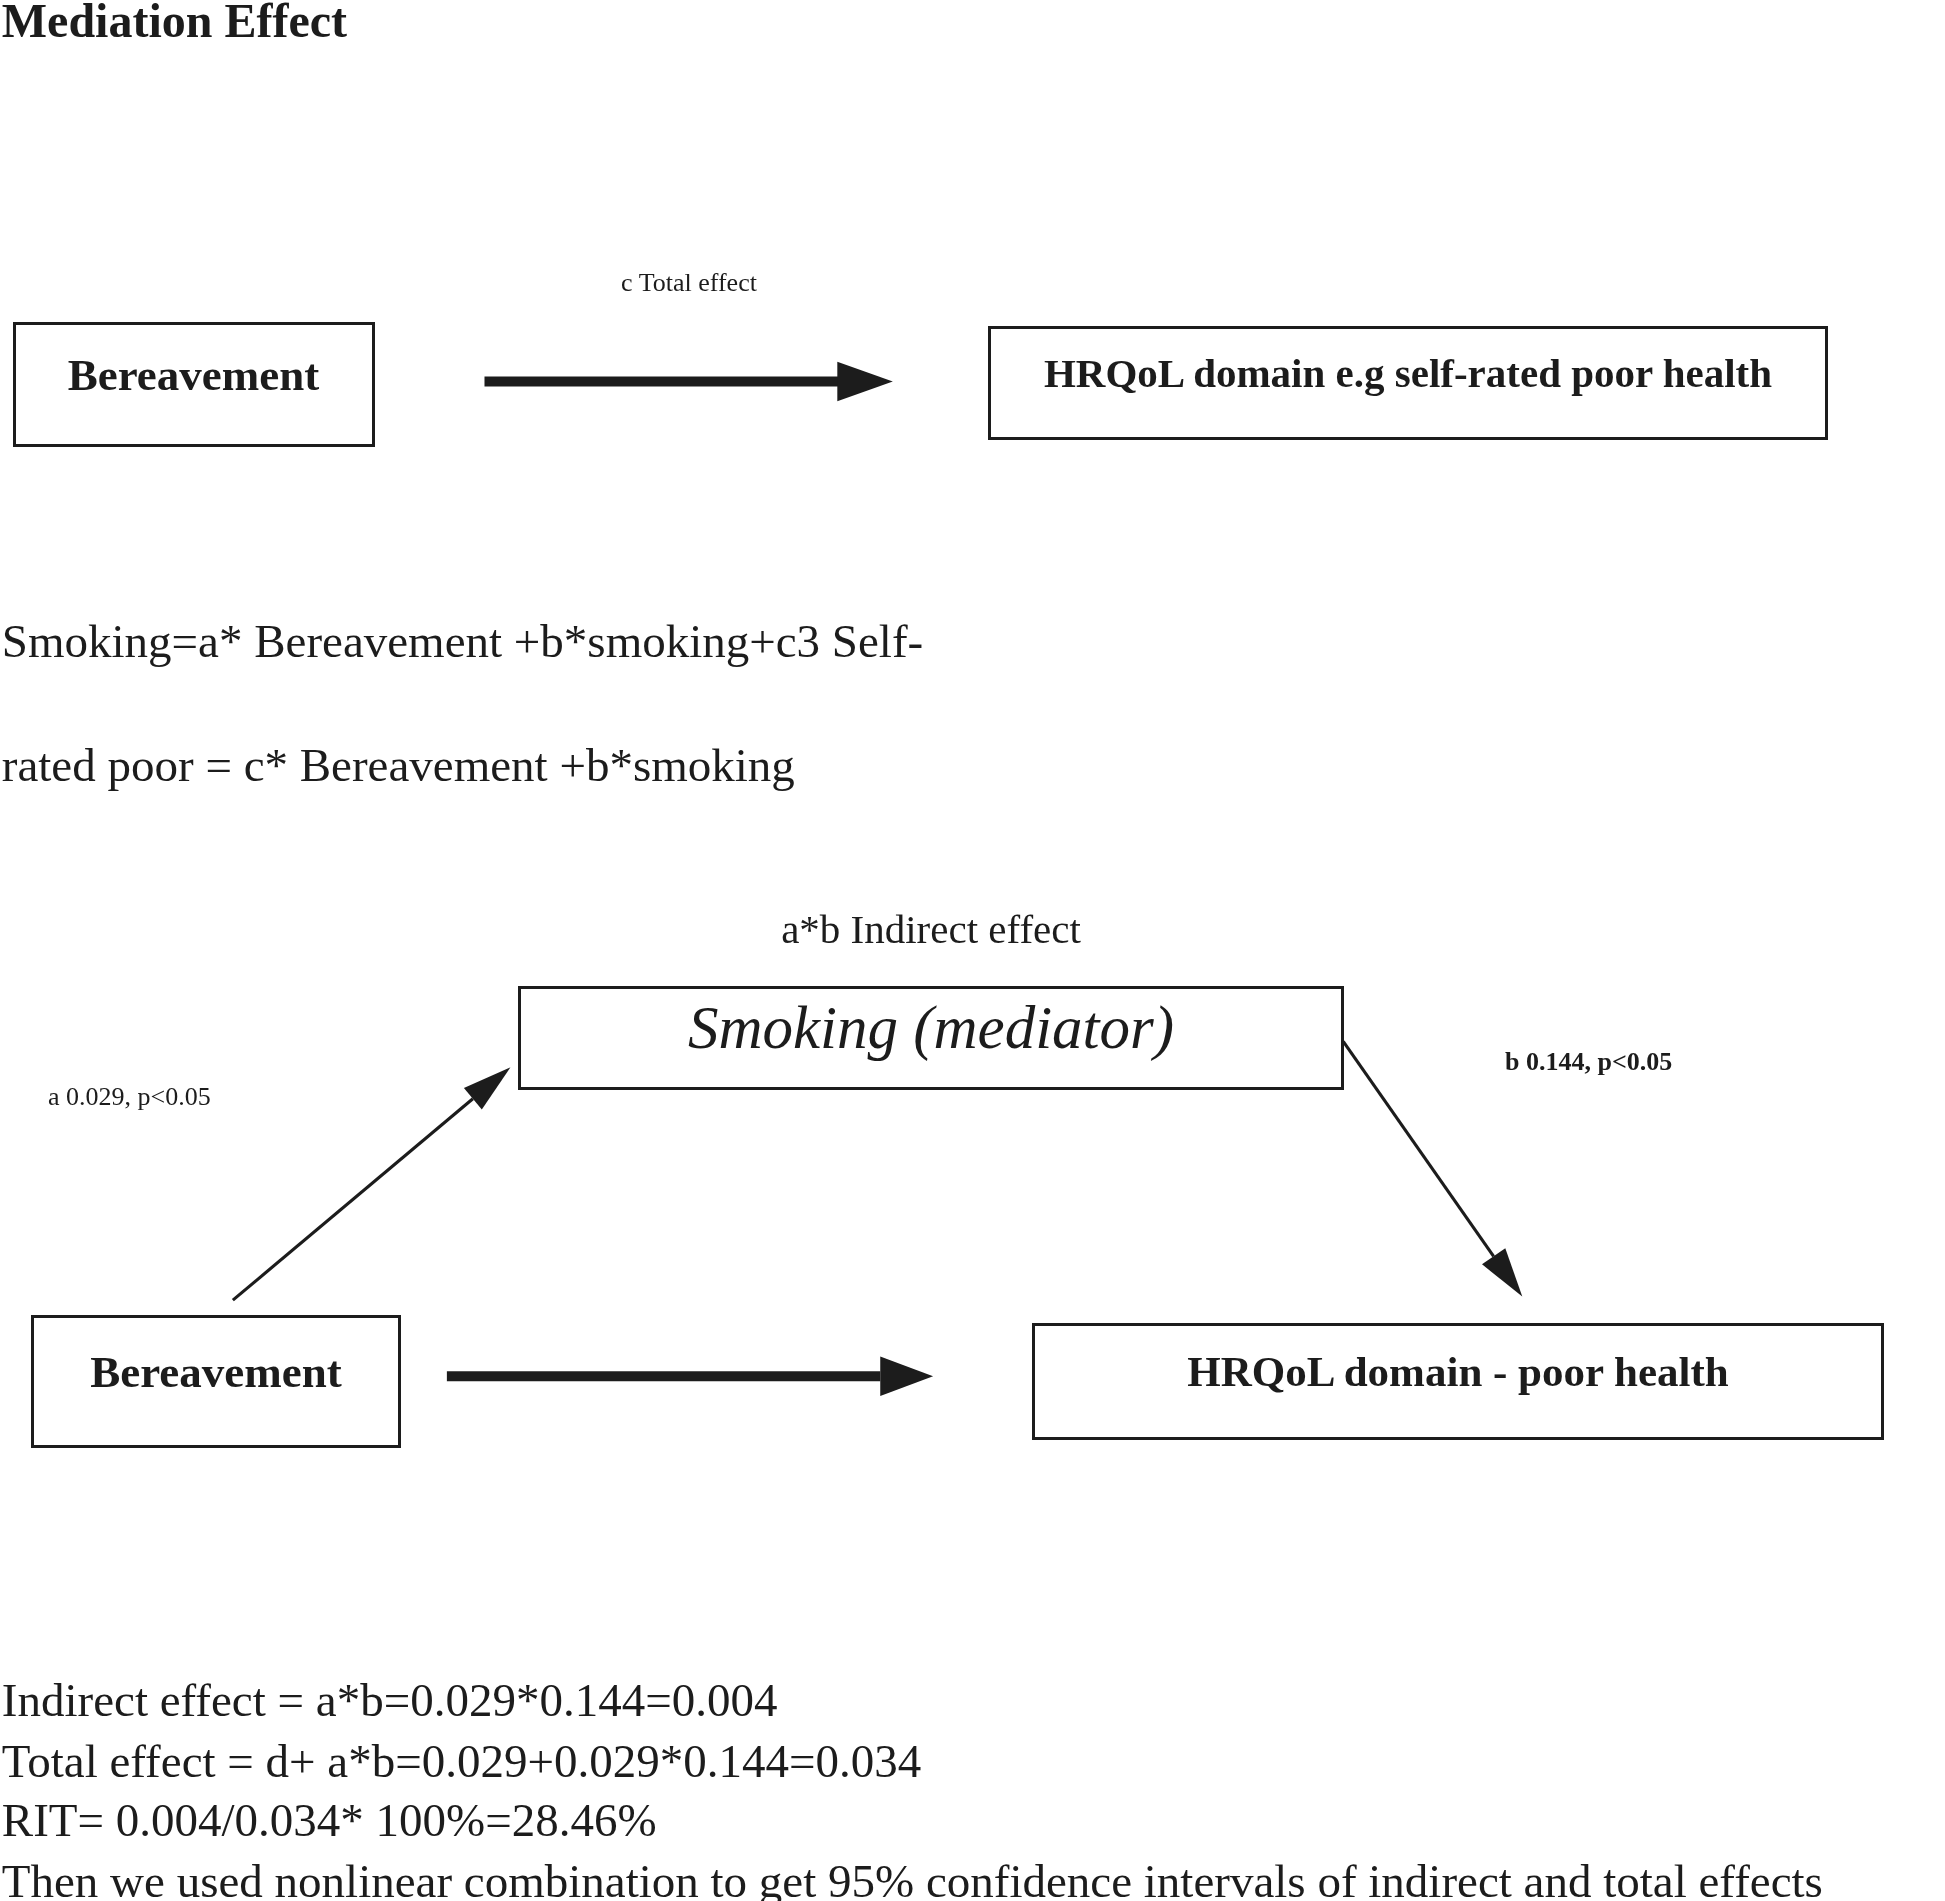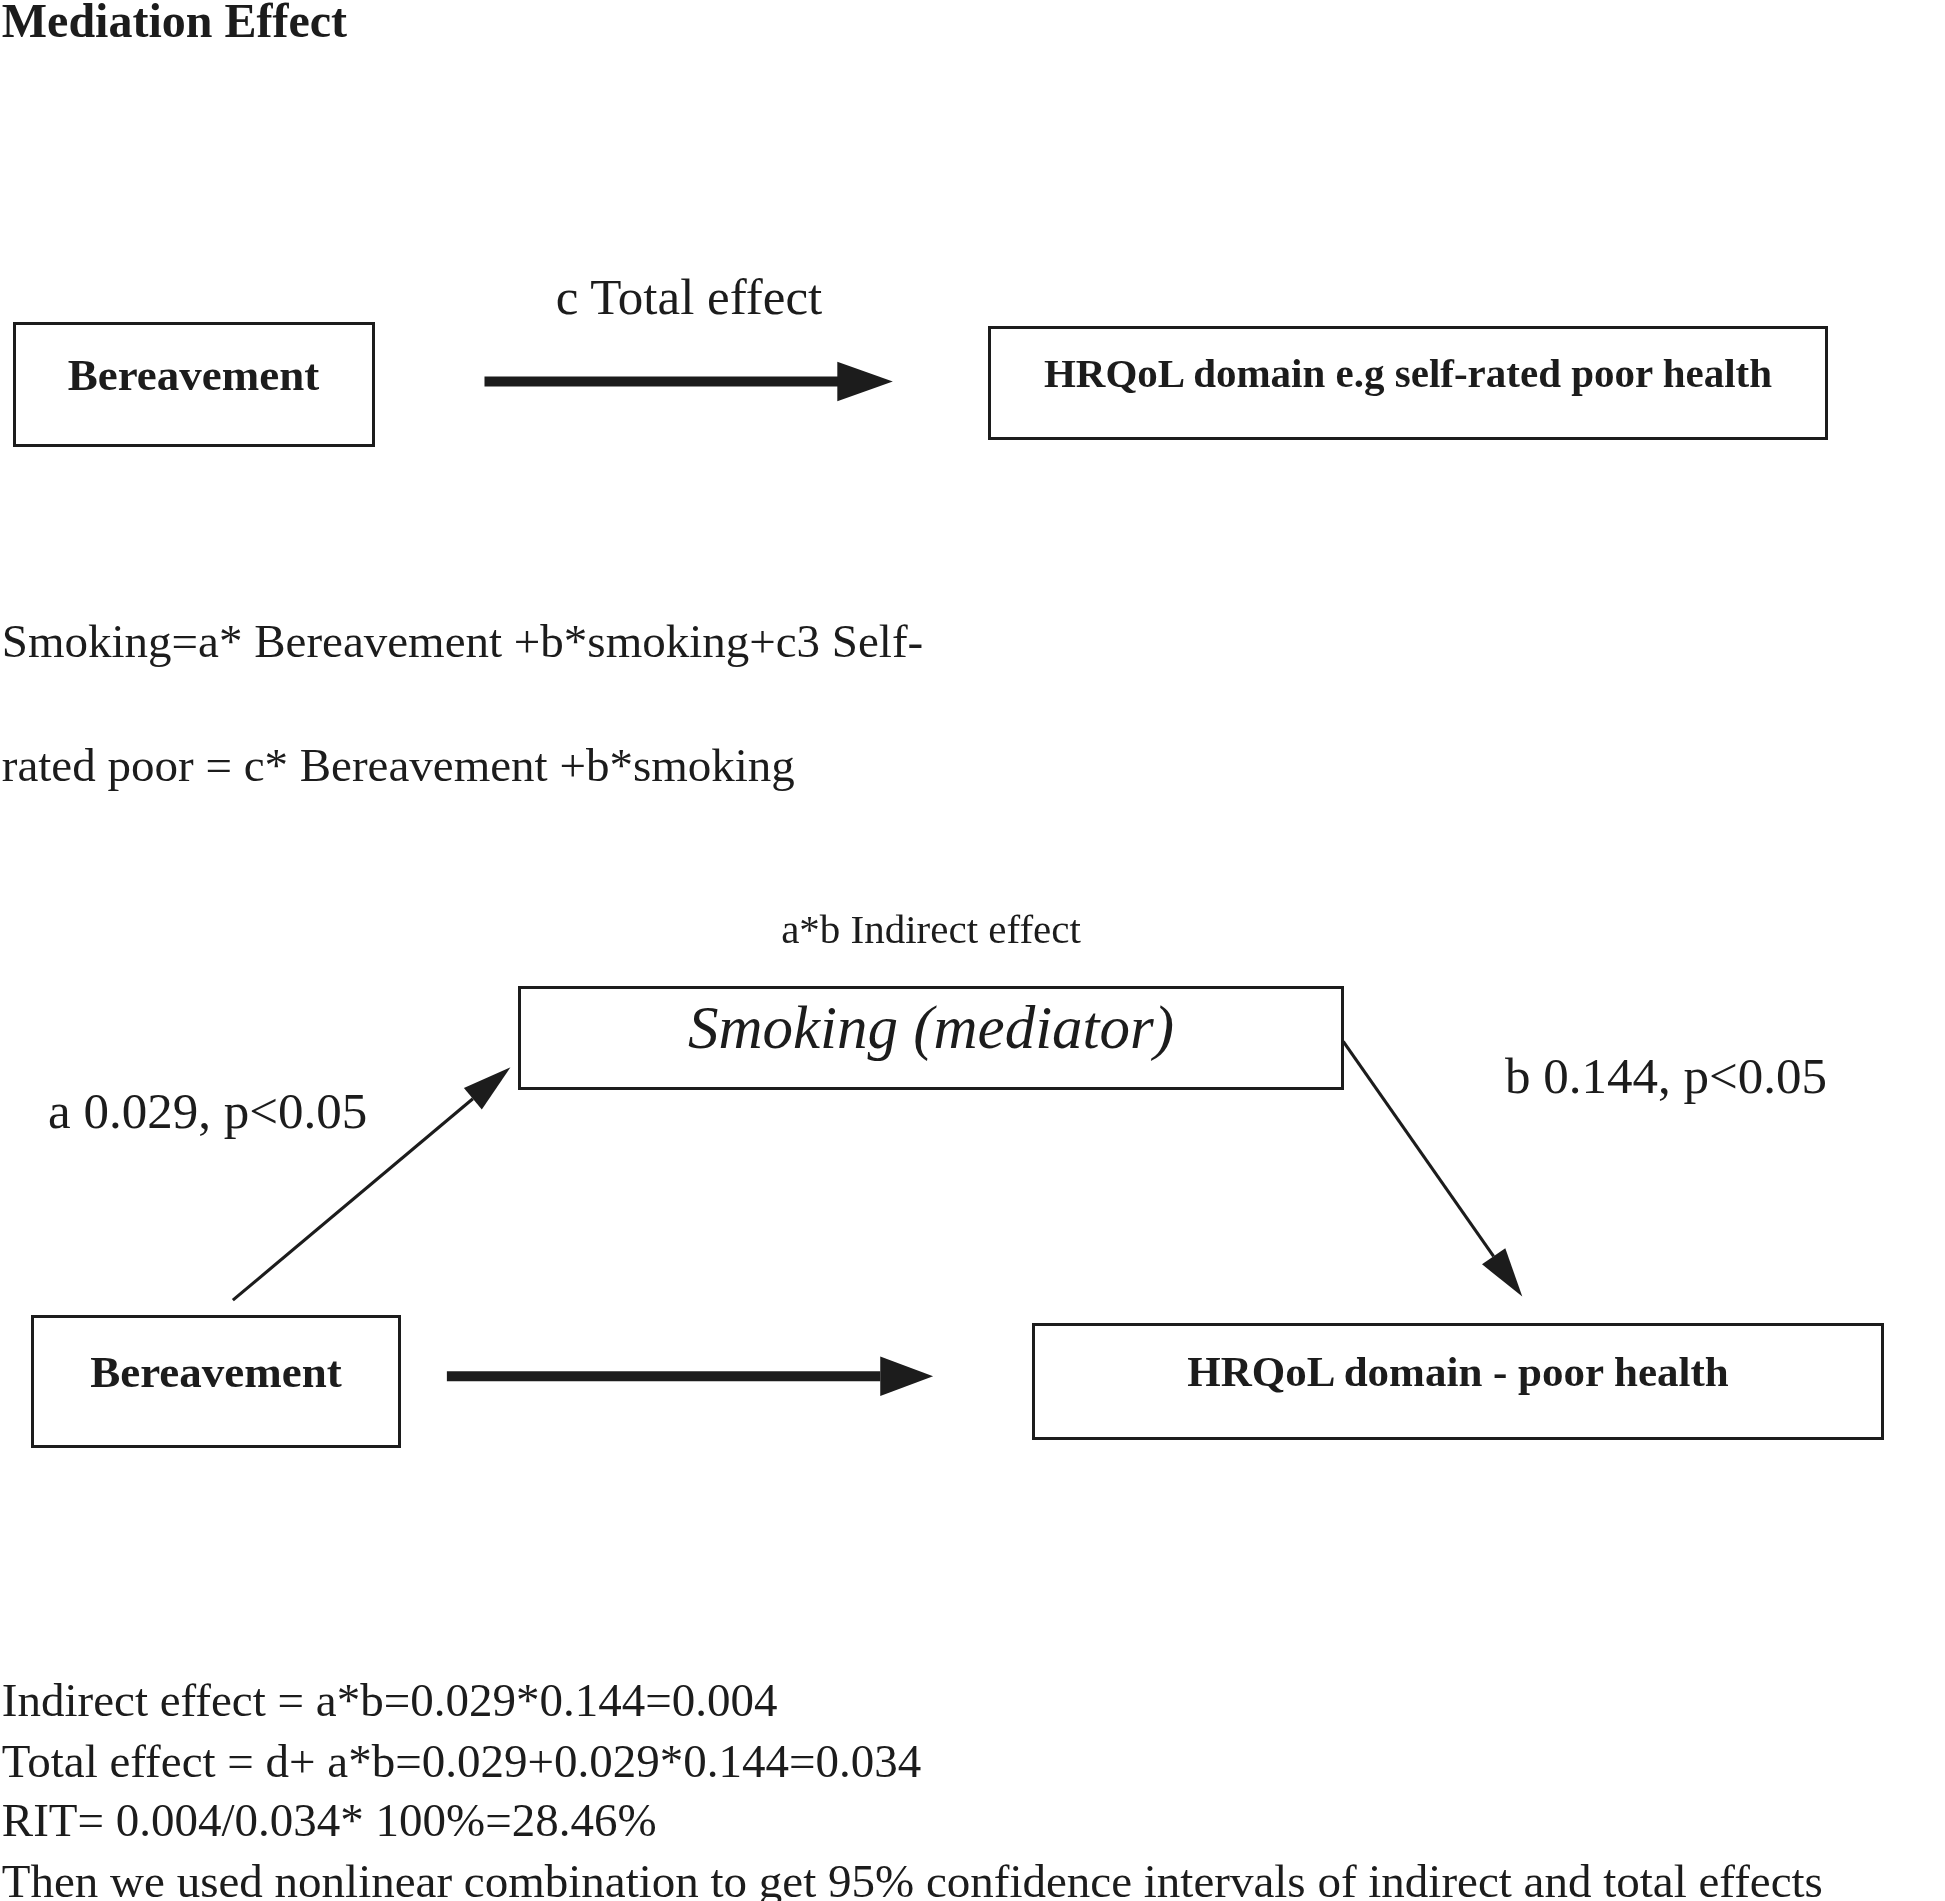--- a/index.html
+++ b/index.html
@@ -23,25 +23,25 @@
     font-weight: bold;
   }
   .bodytext { font-size: 47px; }
   .eq1 { left: 1.8px; top: 113px; }
   .eq2 { left: 1.8px; top: 614px; }
   .eq3 { left: 1.8px; top: 738px; }
   .res1 { left: 1.8px; top: 1673px; }
   .res2 { left: 1.8px; top: 1734px; }
   .res3 { left: 1.8px; top: 1793px; }
   .res4 { left: 1.8px; top: 1854px; }
-  .diagram-label { font-size: 51px; }
+  .diagram-label { font-size: 26px; }
   .label-c  { left: 485px; top: 268px; width: 408px; text-align: center; }
   .label-ab { left: 518px; top: 905px; width: 826px; text-align: center; font-size: 41px; }
   .label-a  { left: 48px;  top: 1082px; }
-  .label-b  { left: 1505px; top: 1047px; }
+  .label-b  { left: 1505px; top: 1047px; font-weight: bold; }
   .node {
     position: absolute;
     box-sizing: border-box;
     border: 3.6px solid #1c1c1c;
     background: #ffffff;
     display: flex;
     align-items: center;
     justify-content: center;
     padding-bottom: 19.7px;
     text-align: center;

